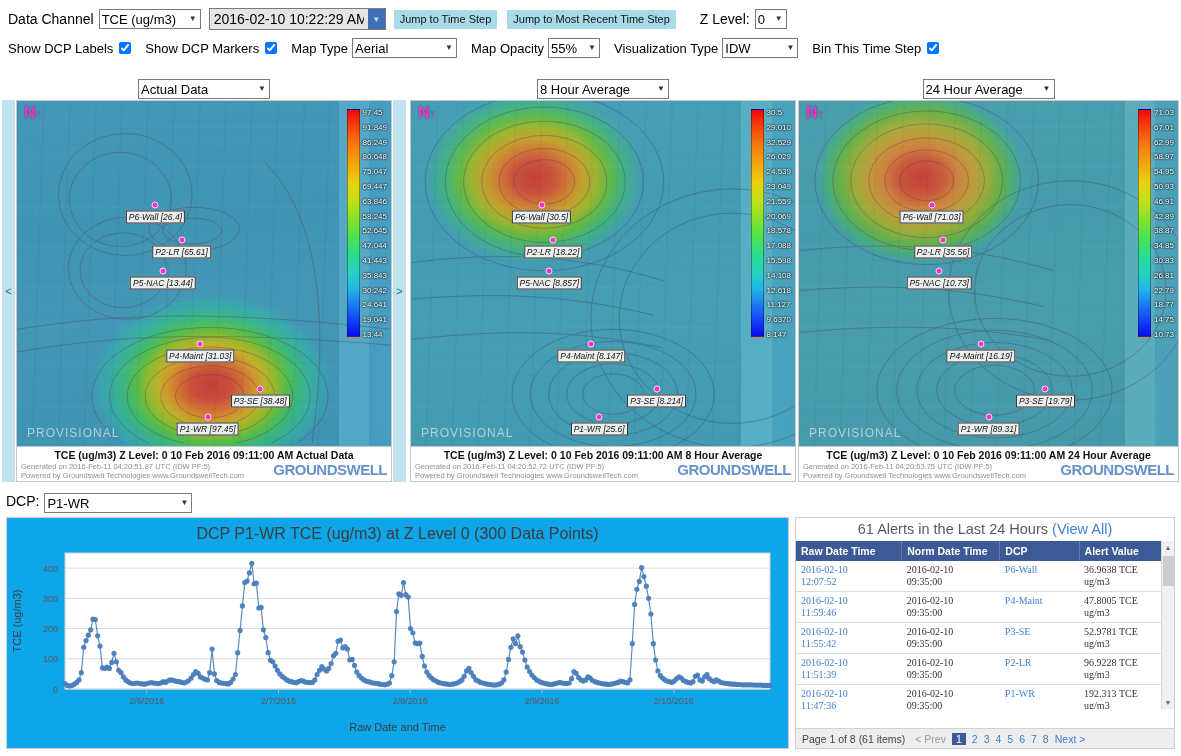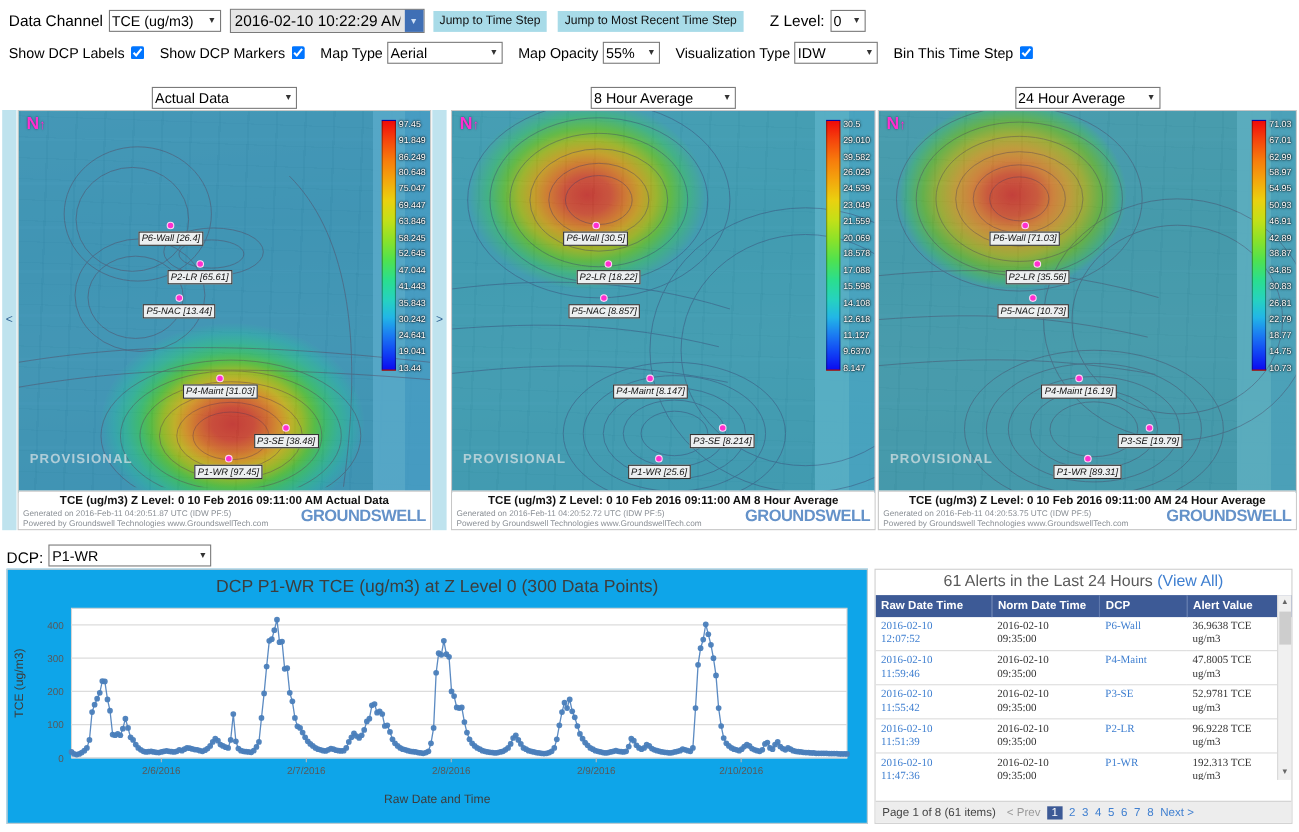--- a/index.html
+++ b/index.html
@@ -134,23 +134,23 @@
   }
   .contours { position: absolute; inset: 0; opacity: .55; }
 
   .northmark {
     position: absolute; left: 7px; top: 4px; color: #ff2fd0;
     font-weight: bold; font-size: 16px; line-height: 1;
     text-shadow: 0 0 2px rgba(0,0,0,.5);
   }
   .northmark .ar { font-size: 12px; }
   .provisional {
-    position: absolute; left: 10px; bottom: 24px;
+    position: absolute; left: 10px; bottom: 8px;
     color: rgba(235,235,235,.65); font-size: 12px; letter-spacing: 1px;
-    font-weight: bold;
+    font-weight: normal;
   }
   .dcpmark { position: absolute; transform: translate(-50%,-50%); font-style: italic; }
   .dcpmark .dot {
     width: 7px; height: 7px; border-radius: 50%;
     background: #ff2fd0; border: 1.5px solid #ffd5f5; margin: 0 auto;
   }
   .dcpmark .tag {
     position: absolute; left: 50%; top: 9px; transform: translateX(-50%);
     background: #eceff0; border: 1px solid #333; color: #111;
     font-size: 8.5px; padding: 0 2px; white-space: nowrap; line-height: 11px;
@@ -182,21 +182,21 @@
     padding: 0 4px;
   }
   .mapcap .gen { font-size: 7.5px; color: #8a8f95; line-height: 9px; }
   .mapcap .brand {
     font-size: 15px; color: #4a7fc0; font-weight: bold; letter-spacing: -.5px;
     line-height: 16px; opacity: .85;
   }
 
   
   .bottom { position: absolute; top: 493px; left: 0; width: 1181px; height: 263px; }
-  .dcp-row { display: flex; align-items: flex-end; padding: 0 6px; height: 22px; }
+  .dcp-row { display: flex; align-items: flex-start; padding: 0 6px; height: 22px; }
   .dcp-row .lbl { font-size: 14px; }
 
   .chartbox {
     position: absolute; left: 6px; top: 24px; width: 783px; height: 232px;
     border: 1px solid #cfcfcf; background: #0ea5e9;
   }
   .charttitle {
     text-align: center; font-size: 16px; color: #3d3d3d; padding-top: 7px;
     font-family: "Liberation Sans", sans-serif;
   }
@@ -450,21 +450,21 @@
           </svg>
           <div class="northmark">
             <span>N</span><span class="ar">↑</span>
           </div>
           <div class="provisional">PROVISIONAL</div>
           <div class="legend">
             <div class="bar bargrad"></div>
             <div class="ticks">
               <span>30.5</span>
               <span>29.010</span>
-              <span>39.582</span>
+              <span>32.529</span>
               <span>26.029</span>
               <span>24.539</span>
               <span>23.049</span>
               <span>21.559</span>
               <span>20.069</span>
               <span>18.578</span>
               <span>17.088</span>
               <span>15.598</span>
               <span>14.108</span>
               <span>12.618</span>

